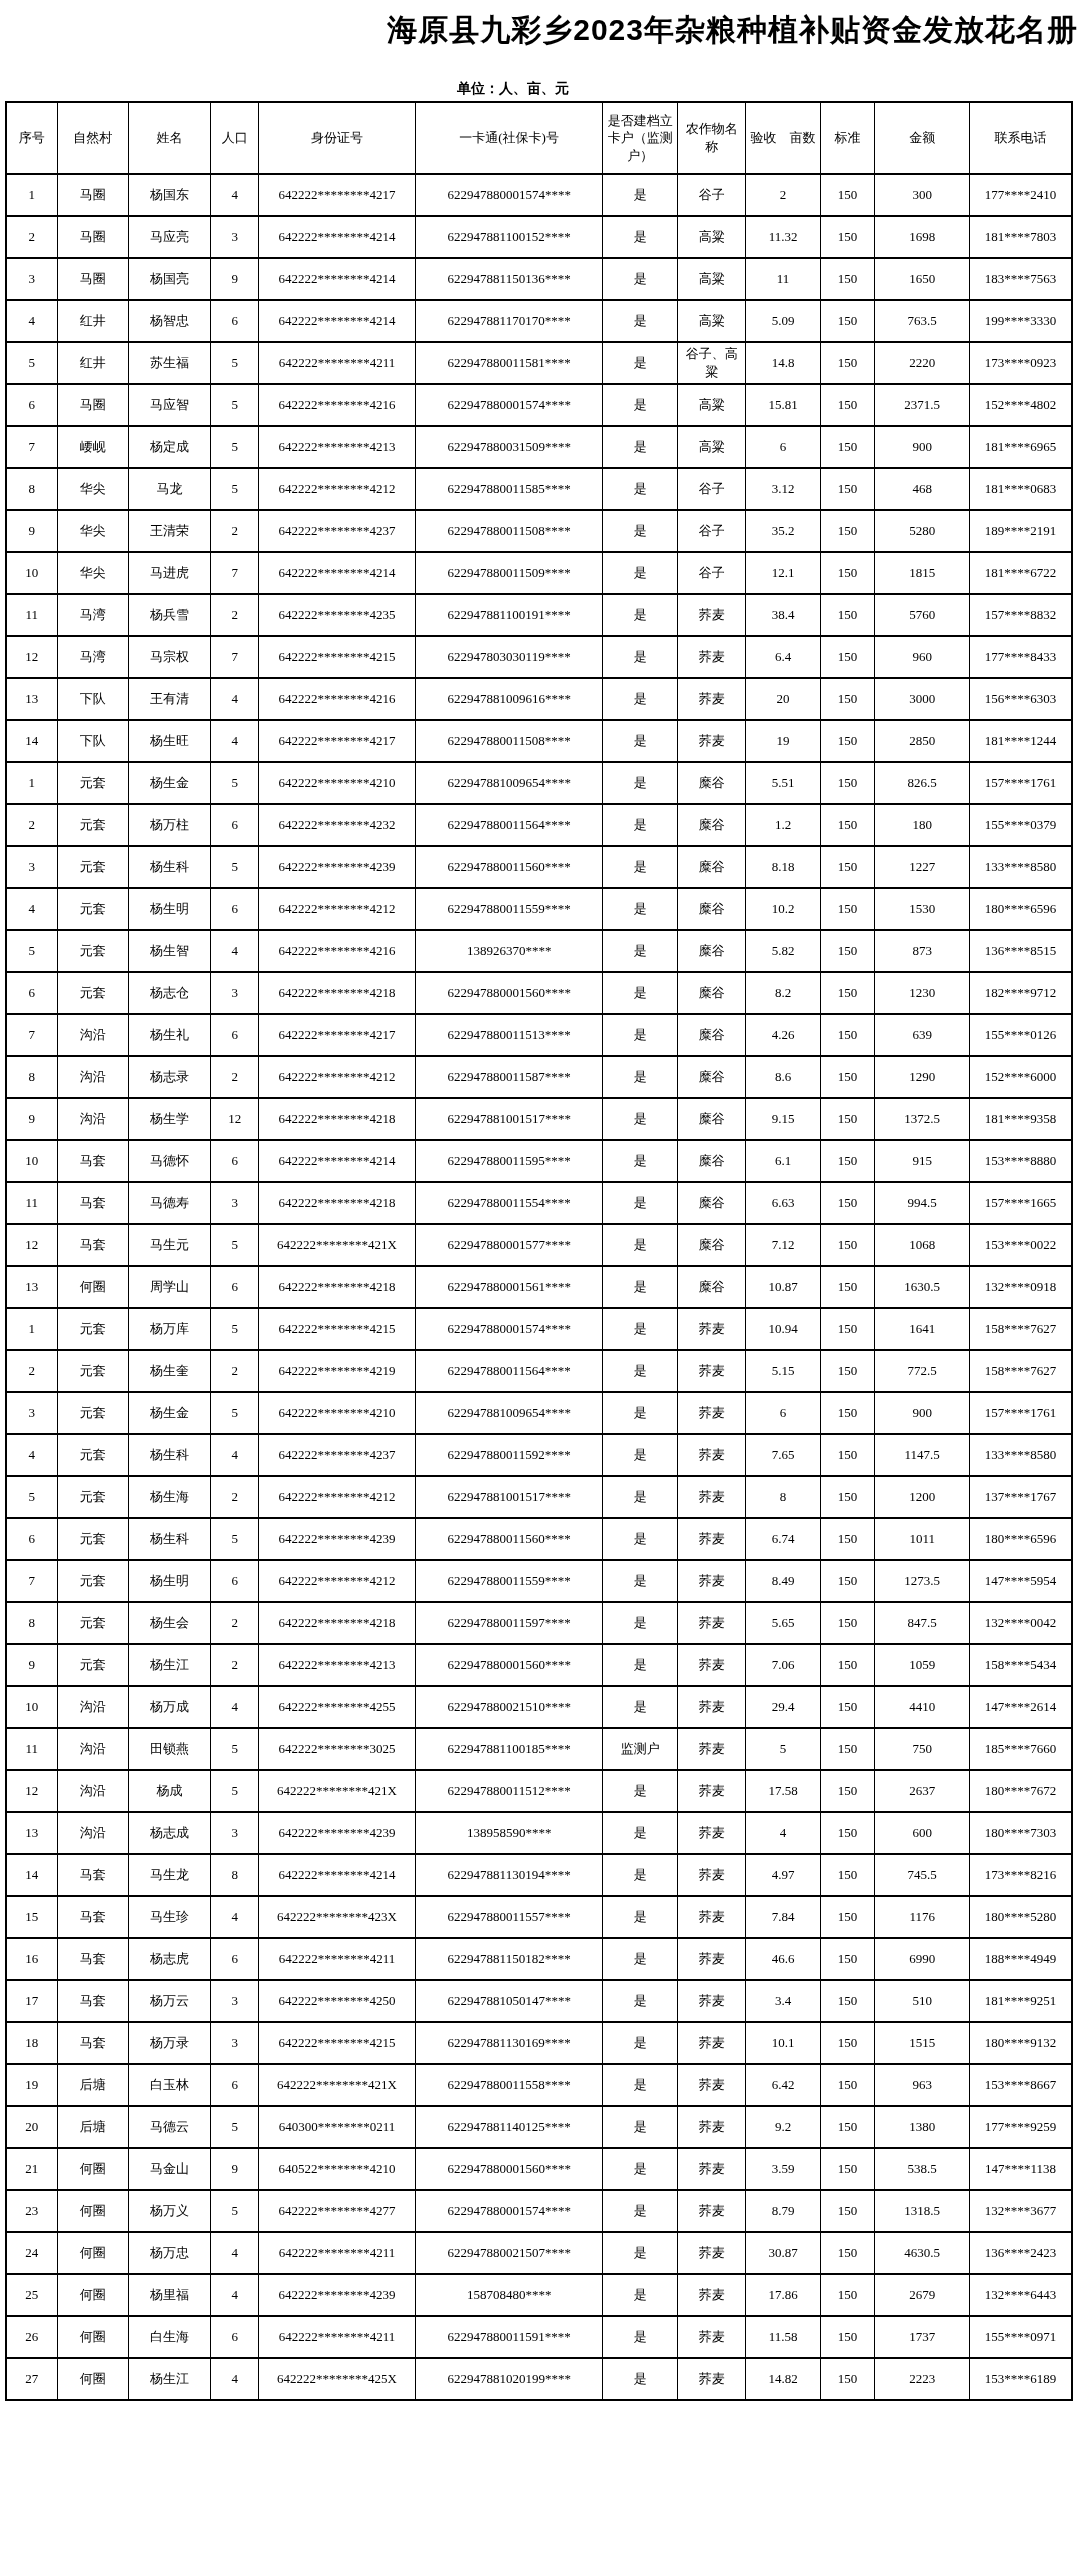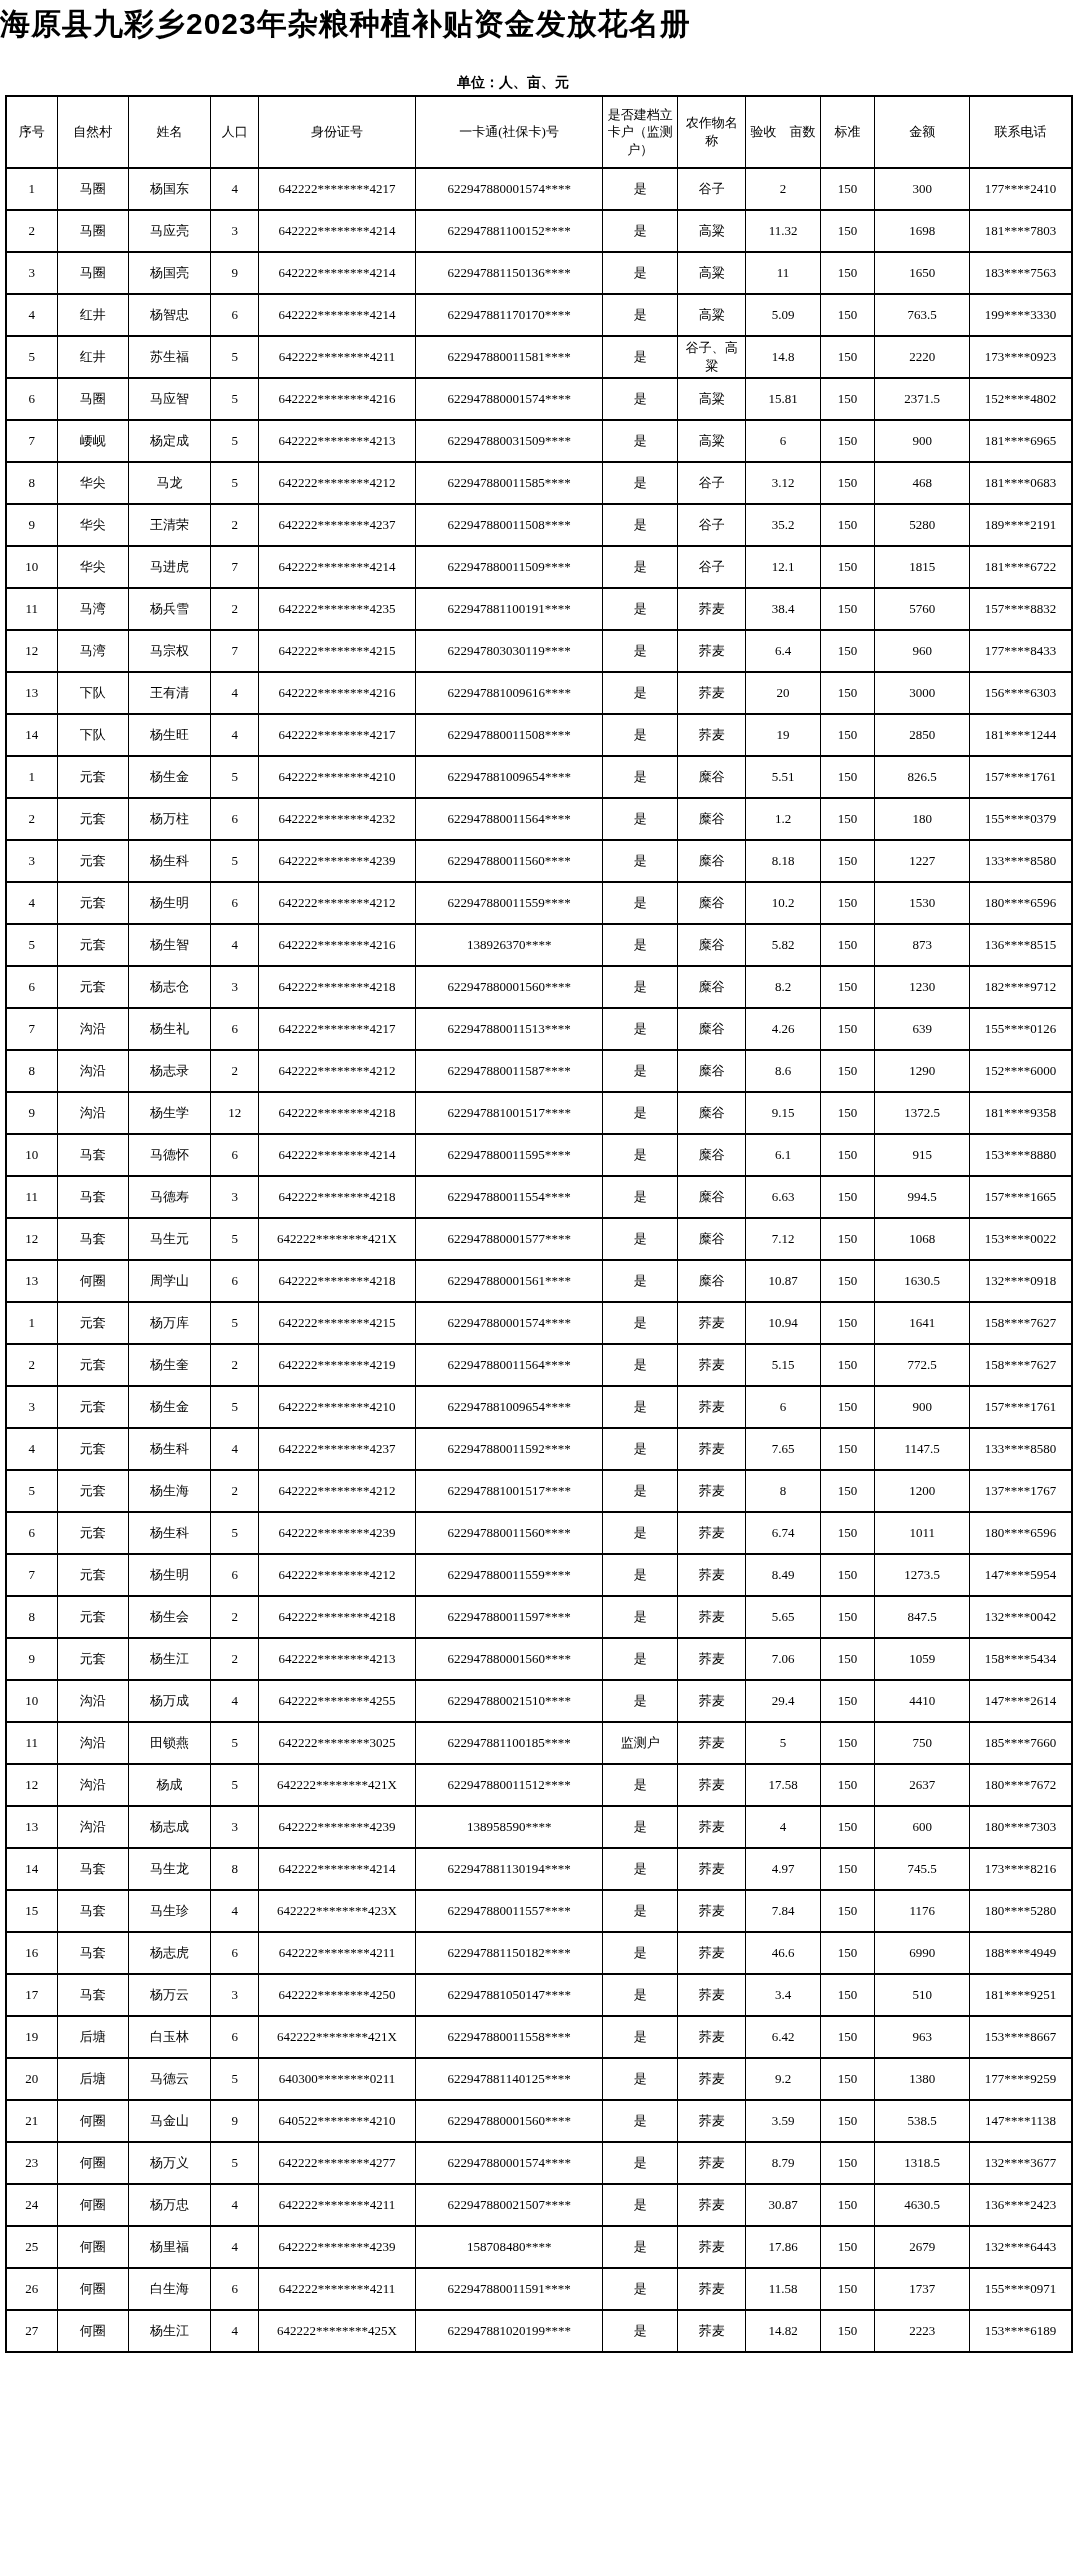--- a/index.html
+++ b/index.html
@@ -1,22 +1,22 @@
 <!DOCTYPE html>
 <html><head>
 <meta charset="utf-8">
 <style>
   html,body{margin:0;padding:0;background:#fff;color:#000;}
   body{width:1078px;font-family:"Liberation Serif","DejaVu Serif",serif;}
   .title{
-    text-align:left;
+    text-align:right;
     font-family:"Liberation Sans","DejaVu Sans",sans-serif;
     font-weight:bold;
     font-size:30px;
-    padding-top:6px;
+    padding-top:12px;
     letter-spacing:1px;
     line-height:1.2;
   }
   .unit-note{
     text-align:center;
     font-family:"Liberation Sans","DejaVu Sans",sans-serif;
     font-weight:bold;
     font-size:14px;
     margin:32px 52px 3px 0;
   }
@@ -691,20 +691,34 @@
         <td>642222********4250</td>
         <td>622947881050147****</td>
         <td>是</td>
         <td>荞麦</td>
         <td>3.4</td>
         <td>150</td>
         <td>510</td>
         <td>181****9251</td>
       </tr>
       <tr>
+        <td>18</td>
+        <td>马套</td>
+        <td>杨万录</td>
+        <td>3</td>
+        <td>642222********4215</td>
+        <td>622947881130169****</td>
+        <td>是</td>
+        <td>荞麦</td>
+        <td>10.1</td>
+        <td>150</td>
+        <td>1515</td>
+        <td>180****9132</td>
+      </tr>
+      <tr>
         <td>19</td>
         <td>后塘</td>
         <td>白玉林</td>
         <td>6</td>
         <td>642222********421X</td>
         <td>622947880011558****</td>
         <td>是</td>
         <td>荞麦</td>
         <td>6.42</td>
         <td>150</td>

